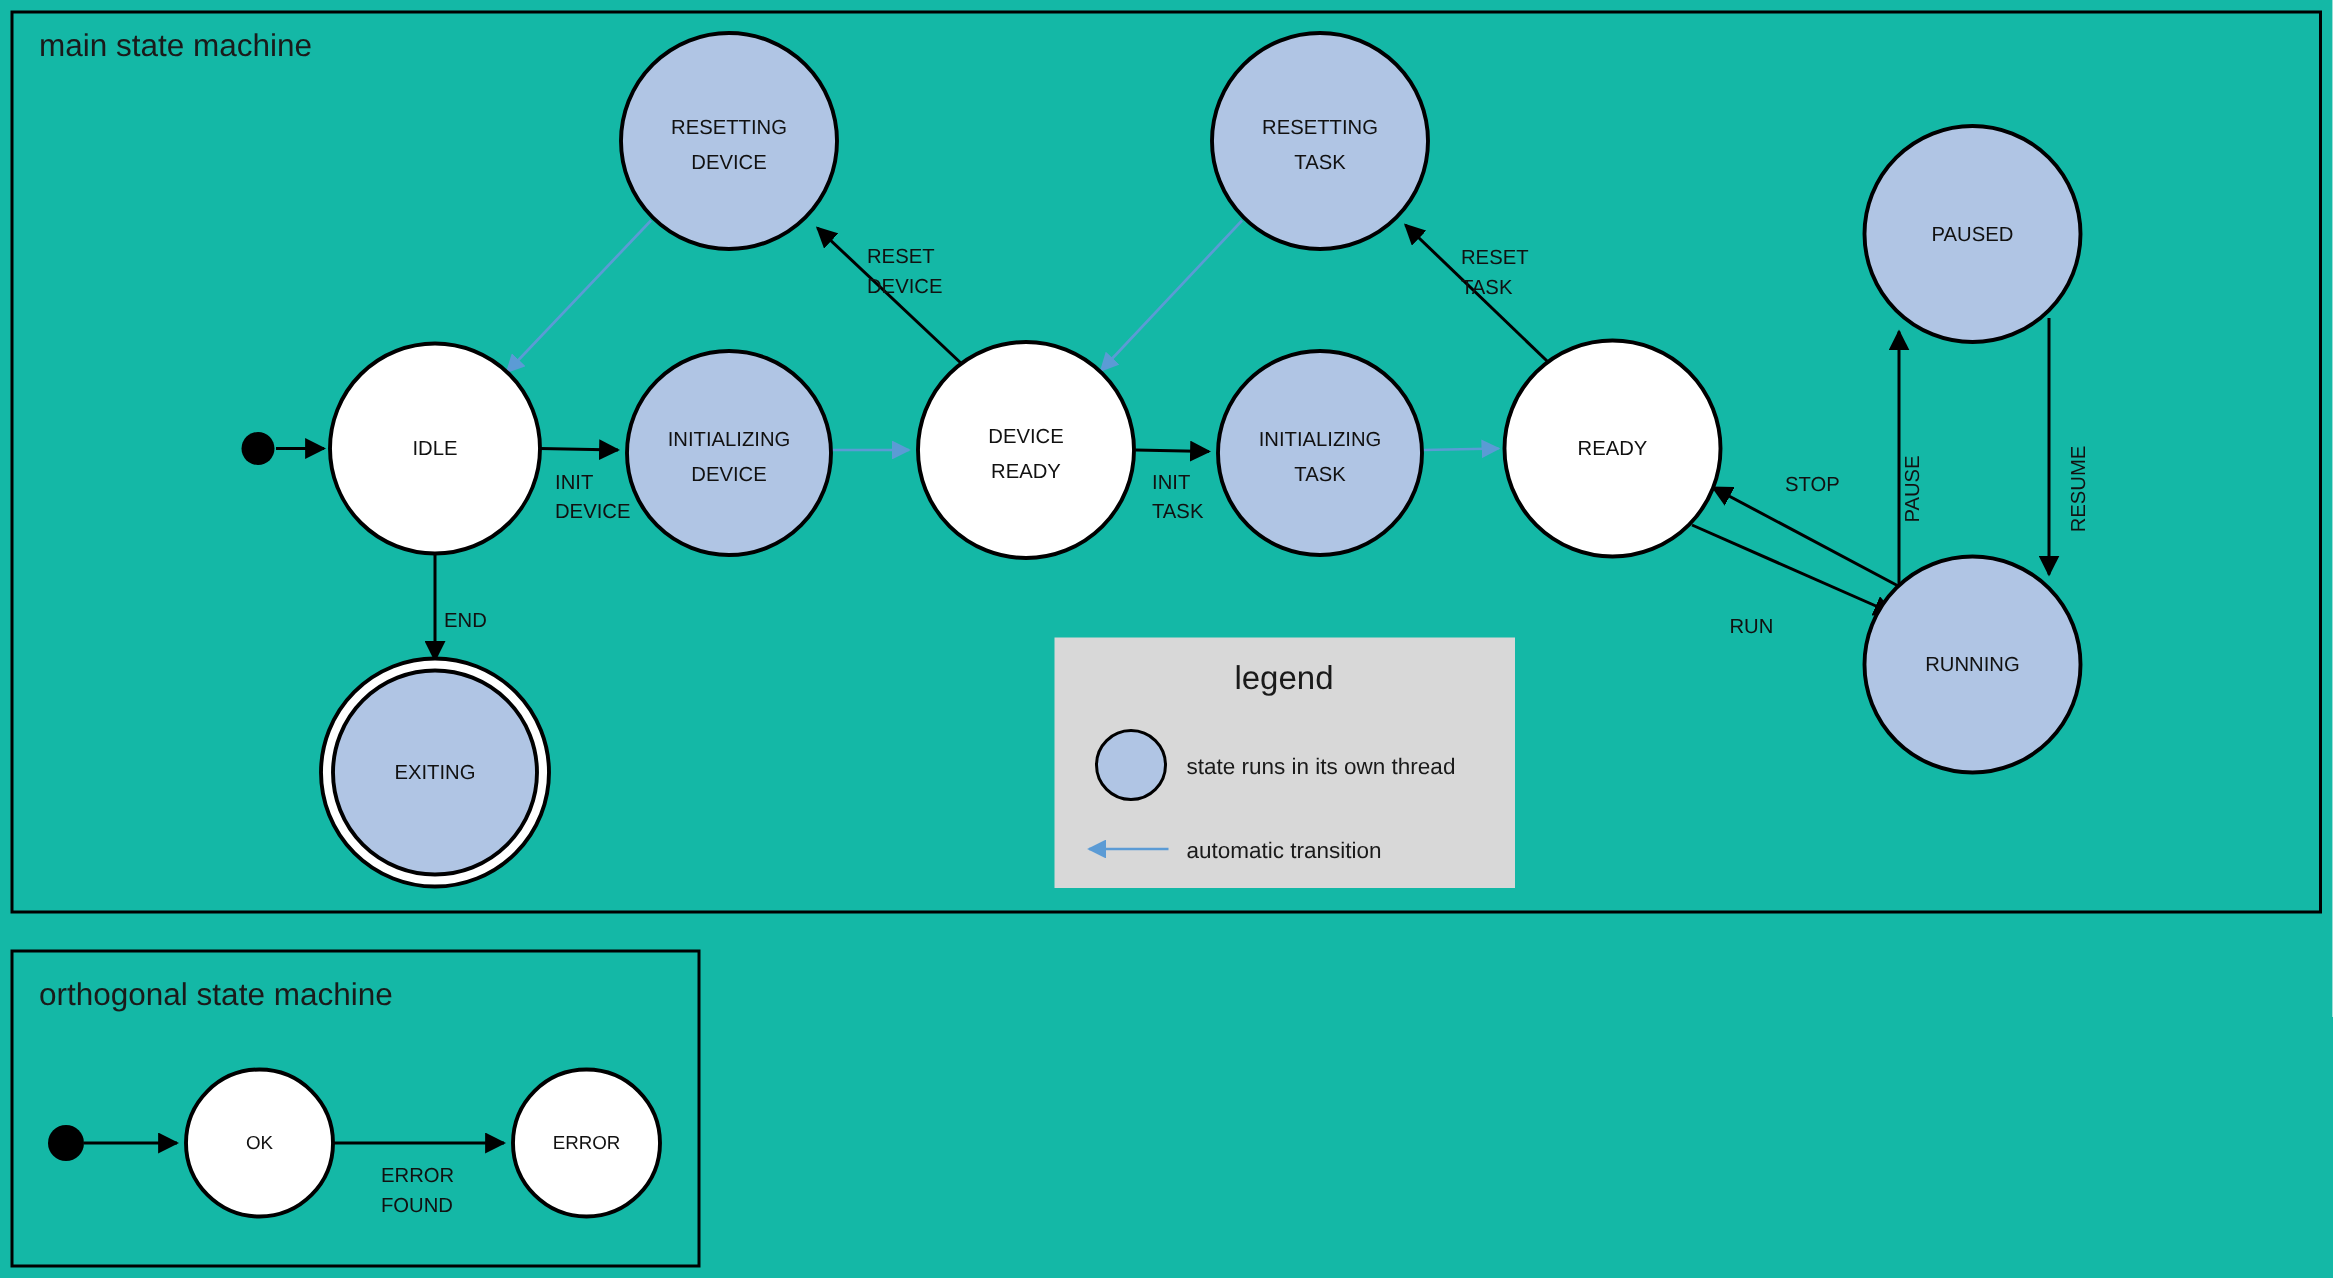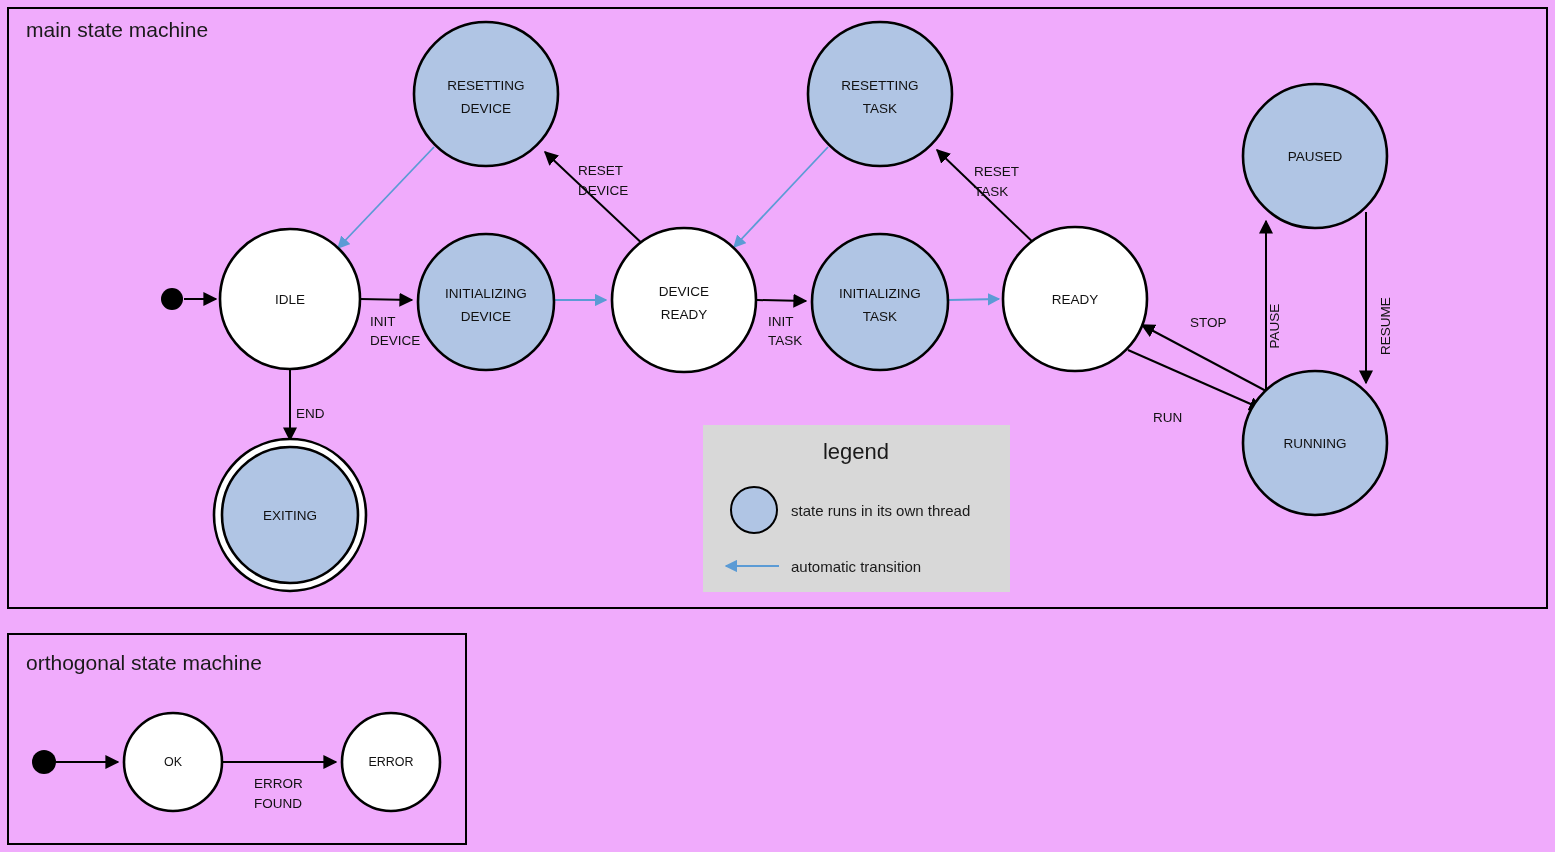--- a/index.html
+++ b/index.html
@@ -8,21 +8,21 @@
     background: #ffffff;
   }
   body {
     font-family: "Liberation Sans", sans-serif;
     -webkit-font-smoothing: antialiased;
   }
   #canvas {
     position: relative;
     width: 1555px;
     height: 852px;
-    background: #f0abfc;
+    background: #14b8a6;
     overflow: hidden;
   }
   #diagram-svg {
     position: absolute;
     left: 0;
     top: 0;
     width: 1555px;
     height: 852px;
   }
   .frame-rect {

